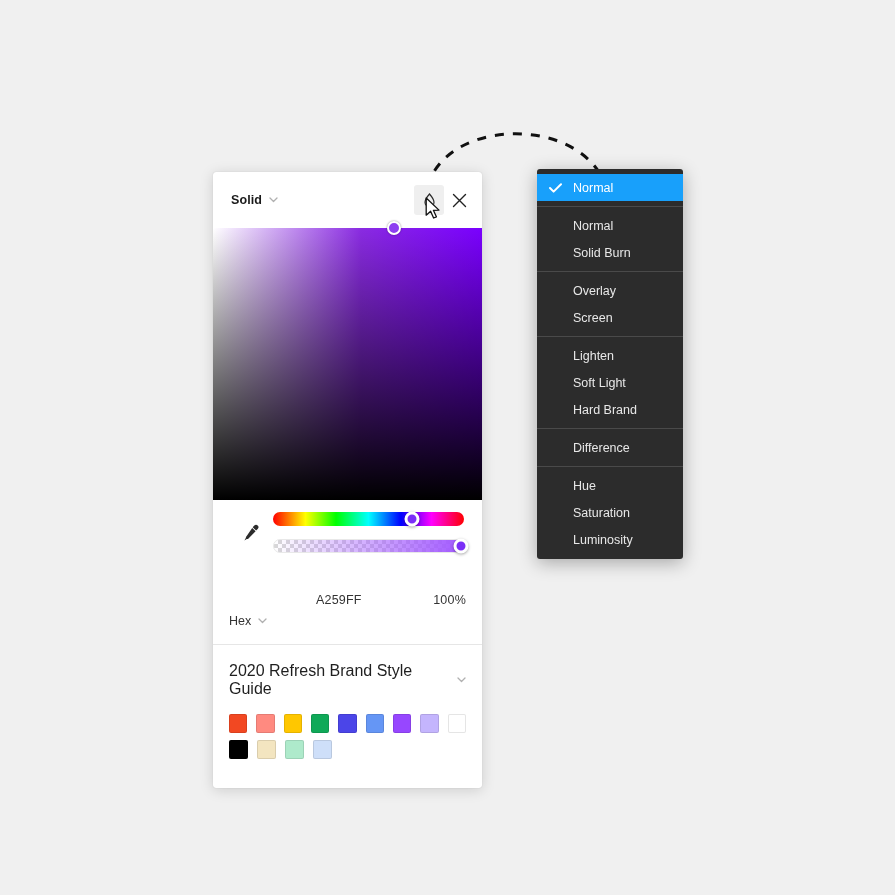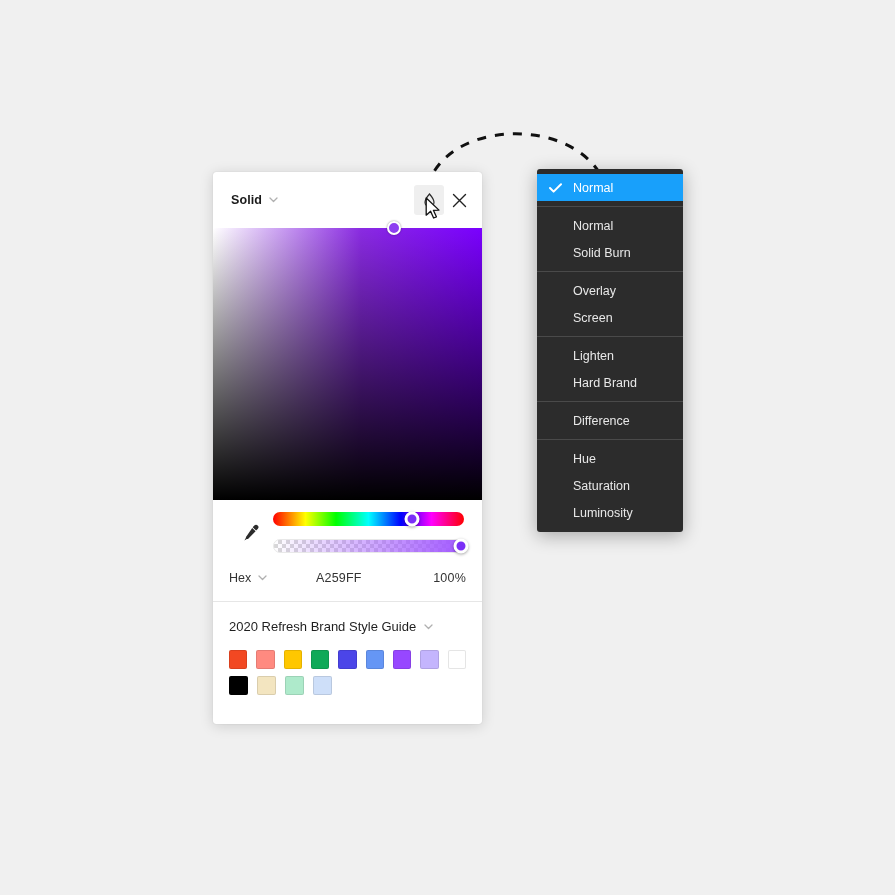--- a/index.html
+++ b/index.html
@@ -153,20 +153,21 @@
     display: flex;
     align-items: center;
     padding: 14px 16px 16px 16px;
     font-size: 12.5px;
     color: #333333;
   }
   .hex-label {
     display: flex;
     align-items: center;
     width: 72px;
+    margin-top: 43px;
   }
   .hex-value {
     flex: 1;
     text-align: left;
     padding-left: 15px;
     letter-spacing: 0.2px;
   }
   .hex-opacity {
     text-align: right;
     letter-spacing: 0.2px;
@@ -177,21 +178,21 @@
     background: #e6e6e6;
   }
 
   
   .guide-section {
     padding: 17px 16px 22px 16px;
   }
   .guide-head {
     display: flex;
     align-items: center;
-    font-size: 13px;
+    font-size: 16px;
     color: #1f1f1f;
     margin-bottom: 16px;
   }
   .swatch-row {
     display: flex;
     gap: 9px;
     margin-bottom: 7px;
   }
   .swatch {
     width: 19px;
@@ -377,20 +378,24 @@
         <span class="check"></span>
         <span>Screen</span>
       </div>
       <div class="menu-sep"></div>
       <div class="menu-item">
         <span class="check"></span>
         <span>Lighten</span>
       </div>
       <div class="menu-item">
         <span class="check"></span>
+        <span>Soft Light</span>
+      </div>
+      <div class="menu-item">
+        <span class="check"></span>
         <span>Hard Brand</span>
       </div>
       <div class="menu-sep"></div>
       <div class="menu-item">
         <span class="check"></span>
         <span>Difference</span>
       </div>
       <div class="menu-sep"></div>
       <div class="menu-item">
         <span class="check"></span>

